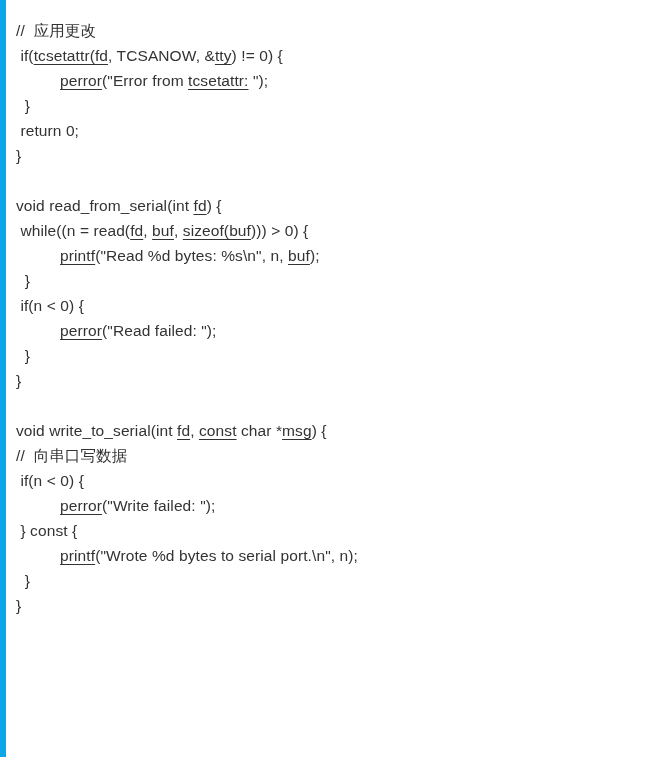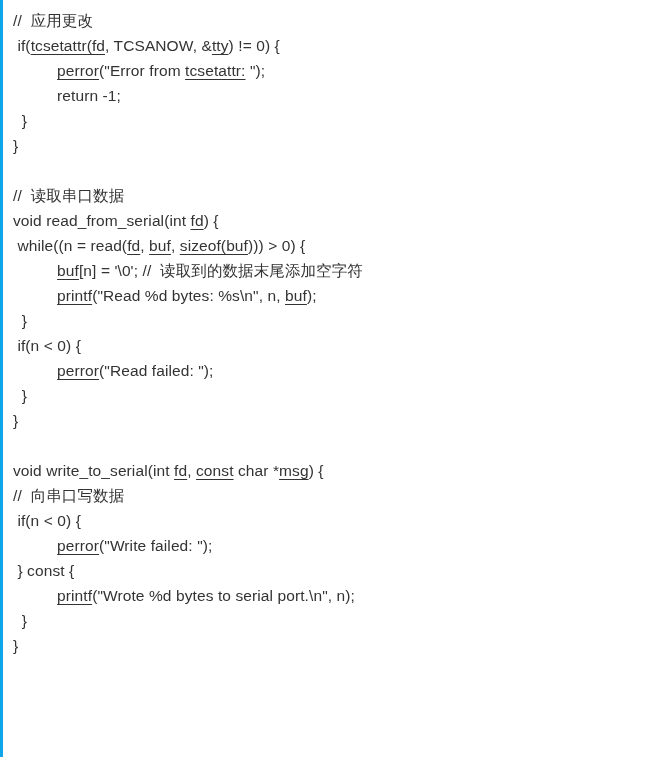--- a/index.html
+++ b/index.html
@@ -11,22 +11,22 @@
     width: 661px;
     height: 757px;
     overflow: hidden;
     font-family: "Liberation Sans", "DejaVu Sans", sans-serif;
   }
   .doc {
     box-sizing: border-box;
     width: 597px;
     height: 757px;
     background: #ffffff;
-    border-left: 3px solid #0ea5e9;
-    padding: 8px 6px 0 10px;
+    border-left: 6px solid #0ea5e9;
+    padding: 18px 6px 0 10px;
     overflow: hidden;
   }
   .line {
     white-space: pre;
     font-size: 15.5px;
     line-height: 25px;
     height: 25px;
     color: #333333;
     letter-spacing: 0.1px;
   }
@@ -42,28 +42,26 @@
     text-decoration: underline;
   }
 </style>
 </head>
 <body>
 
 <div class="doc">
     <div class="line"><span class="tok">//  应用更改</span></div>
     <div class="line"><span class="tok"> if(</span><span class="tok sq">tcsetattr(fd</span><span class="tok">, TCSANOW, &amp;</span><span class="tok sq">tty</span><span class="tok">) != 0) {</span></div>
     <div class="line"><span class="tok">          </span><span class="tok sq">perror</span><span class="tok">("Error from </span><span class="tok sq">tcsetattr:</span><span class="tok"> ");</span></div>
-    <div class="line"><span class="tok">          return -1;</span></div>
     <div class="line"><span class="tok">  }</span></div>
+    <div class="line"><span class="tok"> return 0;</span></div>
     <div class="line"><span class="tok">}</span></div>
     <div class="line"><span class="tok"></span></div>
-    <div class="line"><span class="tok">//  读取串口数据</span></div>
     <div class="line"><span class="tok">void read_from_serial(int </span><span class="tok sq">fd</span><span class="tok">) {</span></div>
     <div class="line"><span class="tok"> while((n = read(</span><span class="tok sq">fd</span><span class="tok">, </span><span class="tok sq">buf</span><span class="tok">, </span><span class="tok sq">sizeof(buf</span><span class="tok">))) &gt; 0) {</span></div>
-    <div class="line"><span class="tok">          </span><span class="tok sq">buf</span><span class="tok">[n] = '\0'; //  读取到的数据末尾添加空字符</span></div>
     <div class="line"><span class="tok">          </span><span class="tok sq">printf</span><span class="tok">("Read %d bytes: %s\n", n, </span><span class="tok sq">buf</span><span class="tok">);</span></div>
     <div class="line"><span class="tok">  }</span></div>
     <div class="line"><span class="tok"> if(n &lt; 0) {</span></div>
     <div class="line"><span class="tok">          </span><span class="tok sq">perror</span><span class="tok">("Read failed: ");</span></div>
     <div class="line"><span class="tok">  }</span></div>
     <div class="line"><span class="tok">}</span></div>
     <div class="line"><span class="tok"></span></div>
     <div class="line"><span class="tok">void write_to_serial(int </span><span class="tok sq">fd</span><span class="tok">, </span><span class="tok sq">const</span><span class="tok"> char *</span><span class="tok sq">msg</span><span class="tok">) {</span></div>
     <div class="line"><span class="tok">//  向串口写数据</span></div>
     <div class="line"><span class="tok"> if(n &lt; 0) {</span></div>

